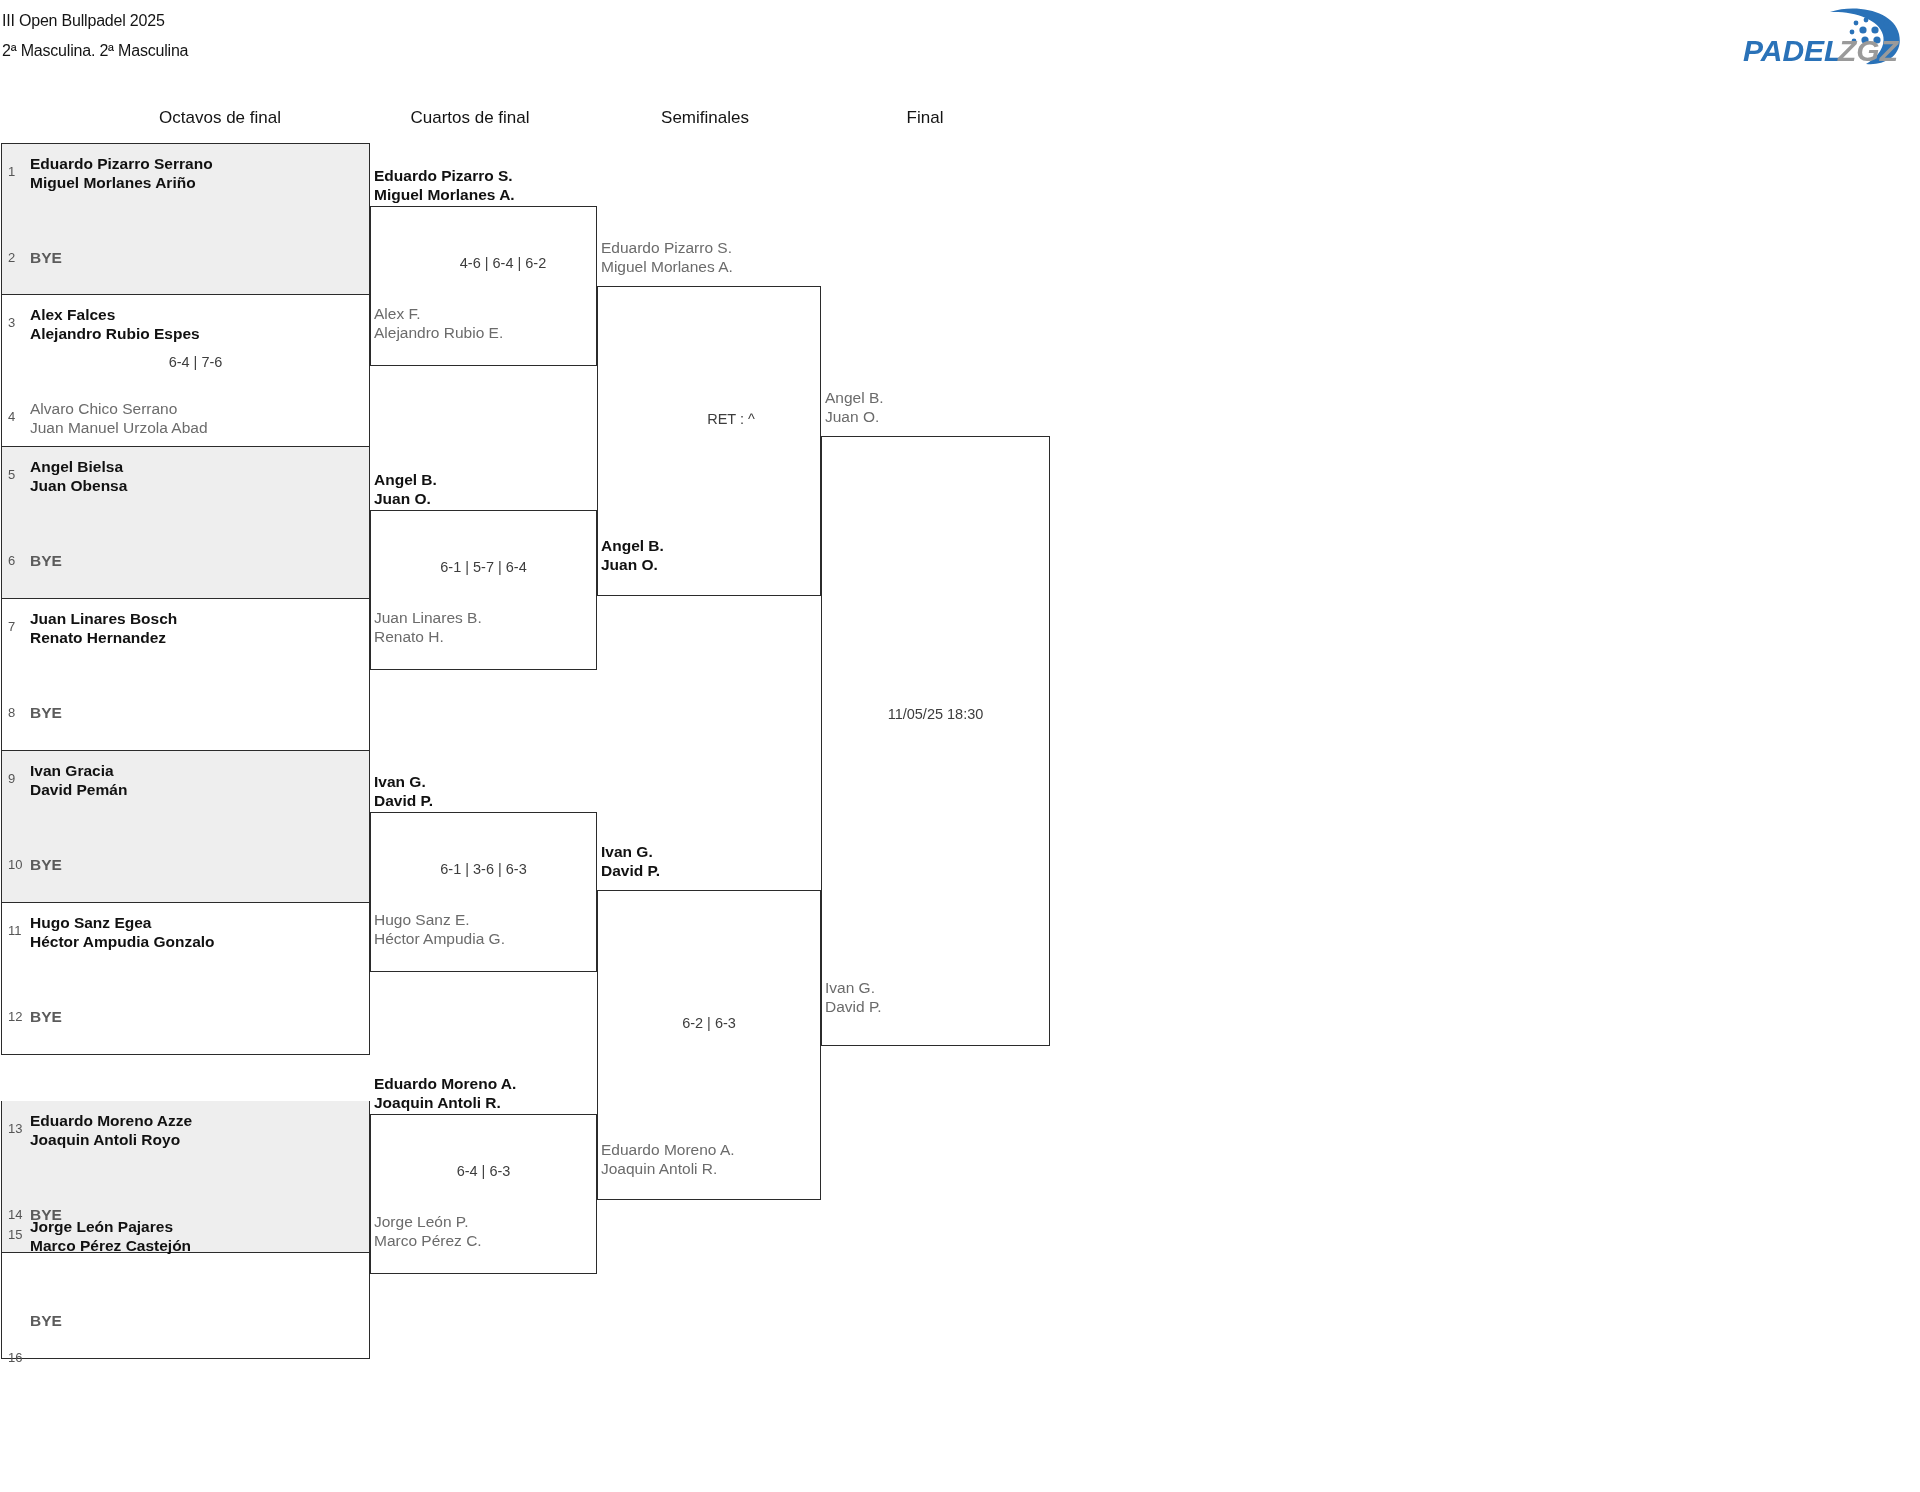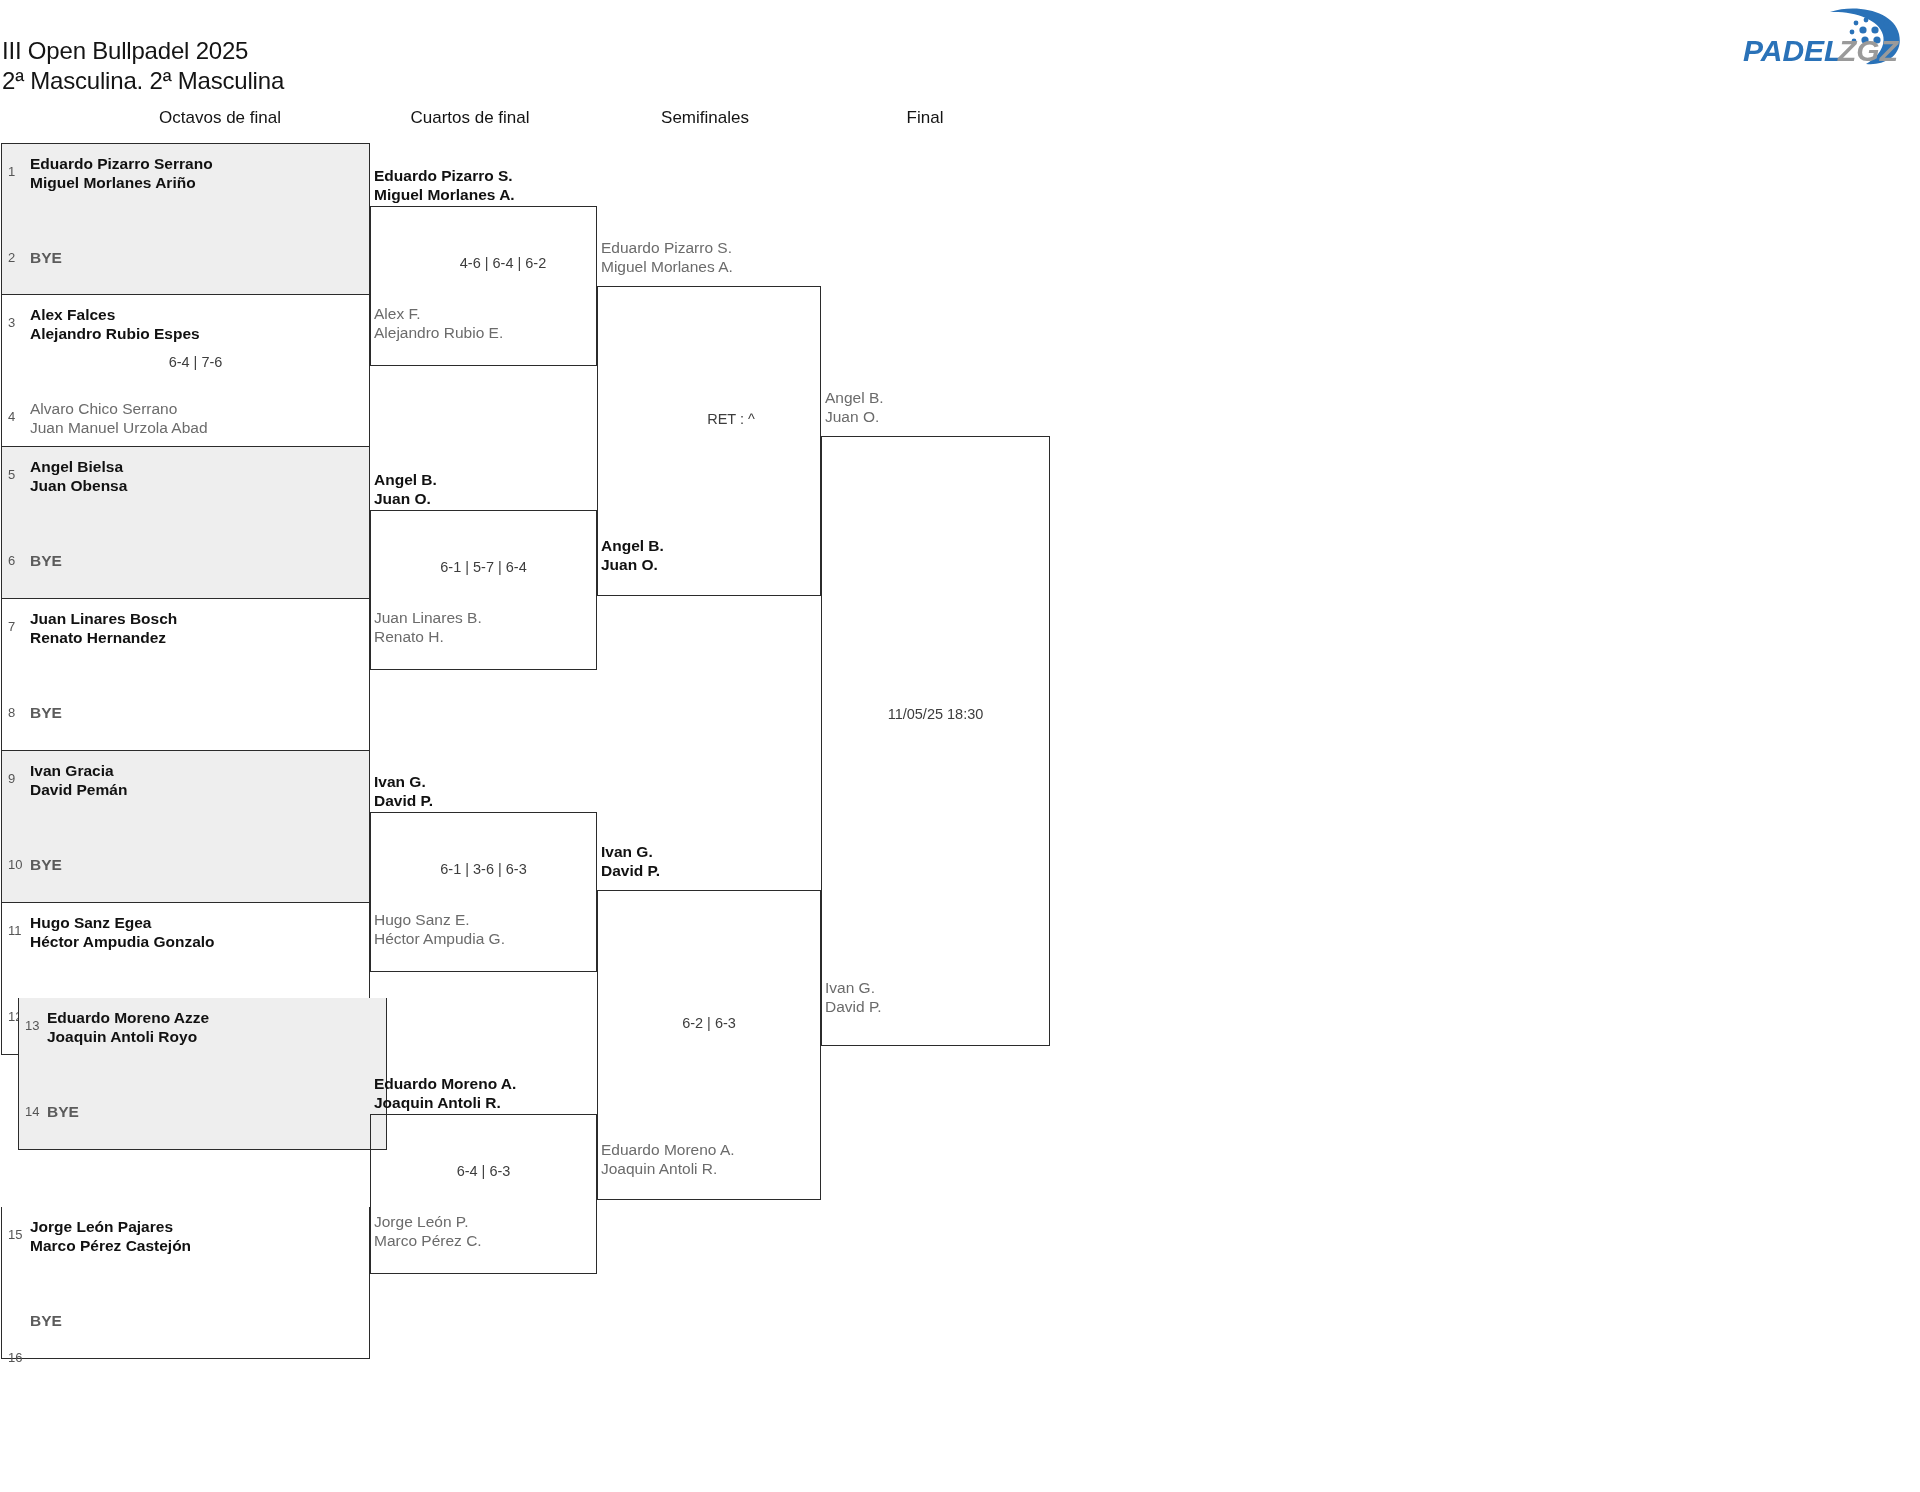--- a/index.html
+++ b/index.html
@@ -14,26 +14,25 @@
     color: #1a1a1a;
     position: relative;
     overflow: hidden;
   }
 
   
   #header-title {
     position: absolute;
     left: 2px;
     top: 6px;
-    font-size: 24px;
+    font-size: 16px;
     line-height: 30px;
     font-weight: 400;
     color: #141414;
     letter-spacing: -0.2px;
-    margin-top: 30px;
   }
   #header-title .line { display: block; white-space: pre; }
 
   
   #logo {
     position: absolute;
     right: 10px;
     top: 4px;
     width: 230px;
     height: 72px;
@@ -241,21 +240,21 @@
           <span class="pl">Héctor Ampudia Gonzalo</span>
         </div>
       </div>
       <div class="slot" style="top: 104px;">
         <div class="seed" style="top: 3px;">12</div>
         <div class="players bye">
           <span class="pl">BYE</span>
         </div>
       </div>
     </div>
-    <div class="r1-pair shaded" style="top: 998px; height: 152px; margin-left: 17px;">
+    <div class="r1-pair shaded" style="top: 1101px; height: 152px;">
       <div class="slot" style="top: 10px;">
         <div class="seed" style="top: 11px;">13</div>
         <div class="players winner">
           <span class="pl">Eduardo Moreno Azze</span>
           <span class="pl">Joaquin Antoli Royo</span>
         </div>
       </div>
       <div class="slot" style="top: 104px;">
         <div class="seed" style="top: 3px;">14</div>
         <div class="players bye">

